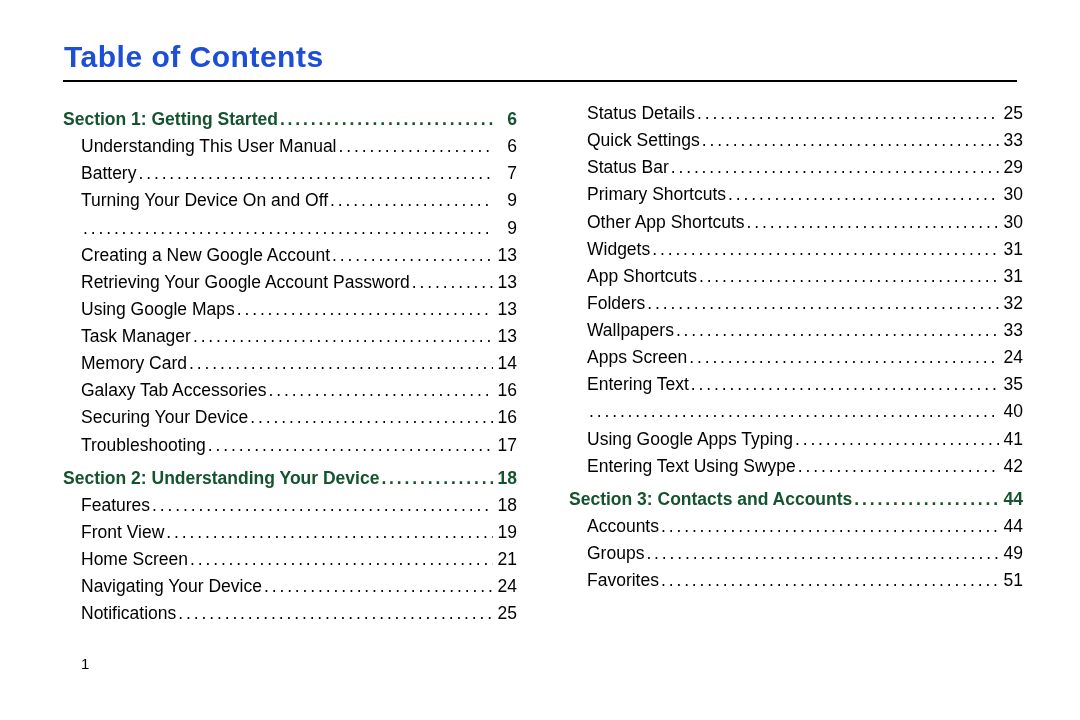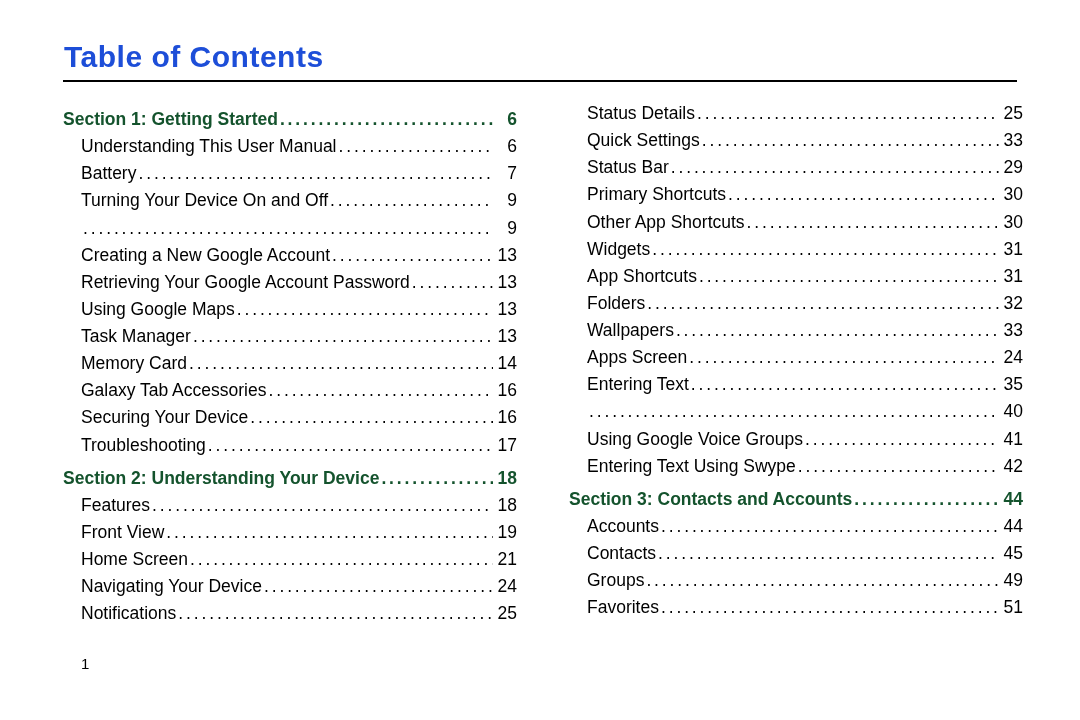--- a/index.html
+++ b/index.html
@@ -229,43 +229,38 @@
         <div class="entry-row">
           <span class="label">Entering Text</span>
           <span class="dots"></span>
           <span class="pnum">35</span>
         </div>
         <div class="entry-row">
           <span class="dots"></span>
           <span class="pnum">40</span>
         </div>
         <div class="entry-row">
-          <span class="label">Using Google Voice Groups</span>
+          <span class="label">Using Google Apps Typing</span>
           <span class="dots"></span>
           <span class="pnum">41</span>
         </div>
         <div class="entry-row">
           <span class="label">Entering Text Using Swype</span>
           <span class="dots"></span>
           <span class="pnum">42</span>
         </div>
         <div class="section-row">
           <span class="label">Section 3:  Contacts and Accounts</span>
           <span class="dots"></span>
           <span class="pnum">44</span>
         </div>
         <div class="entry-row">
           <span class="label">Accounts</span>
           <span class="dots"></span>
           <span class="pnum">44</span>
-        </div>
-        <div class="entry-row">
-          <span class="label">Contacts</span>
-          <span class="dots"></span>
-          <span class="pnum">45</span>
         </div>
         <div class="entry-row">
           <span class="label">Groups</span>
           <span class="dots"></span>
           <span class="pnum">49</span>
         </div>
         <div class="entry-row">
           <span class="label">Favorites</span>
           <span class="dots"></span>
           <span class="pnum">51</span>

